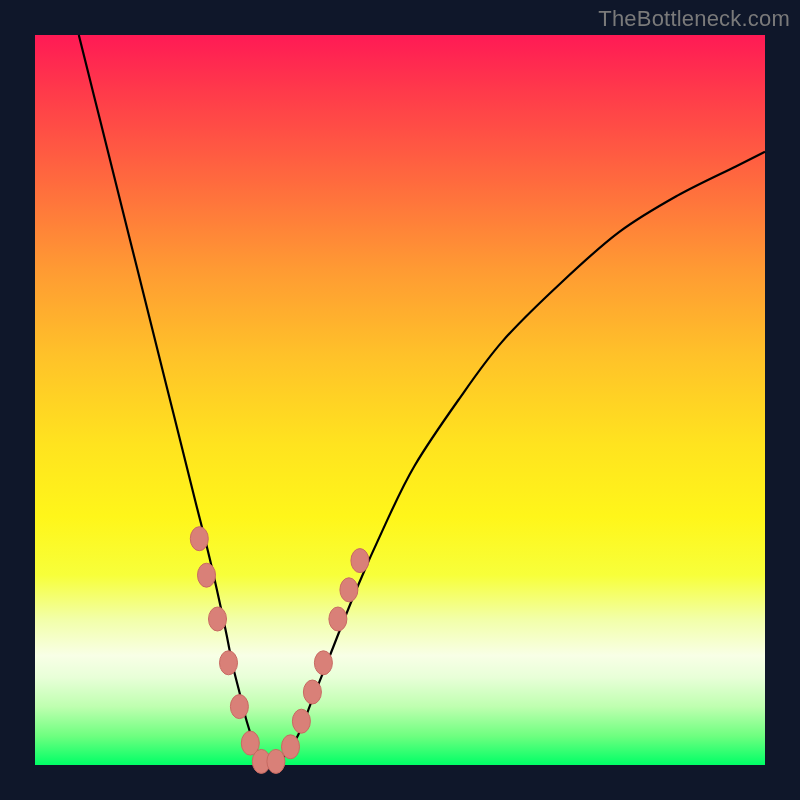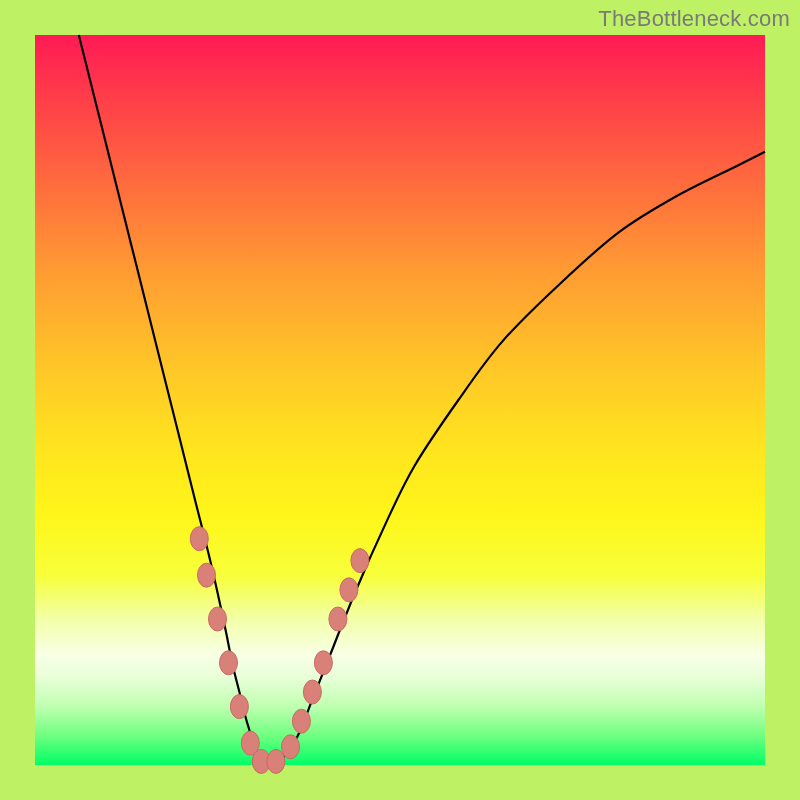--- a/index.html
+++ b/index.html
@@ -9,21 +9,21 @@
     height: 800px;
     background: #000;
     overflow: hidden;
     font-family: Arial, Helvetica, sans-serif;
   }
   .frame {
     position: absolute;
     left: 0; top: 0;
     width: 800px;
     height: 800px;
-    background: #bef264;
+    background: #0f172a;
   }
   .plot {
     position: absolute;
     left: 35px;
     top: 35px;
     width: 730px;
     height: 730px;
     
     background: linear-gradient(
       to bottom,

